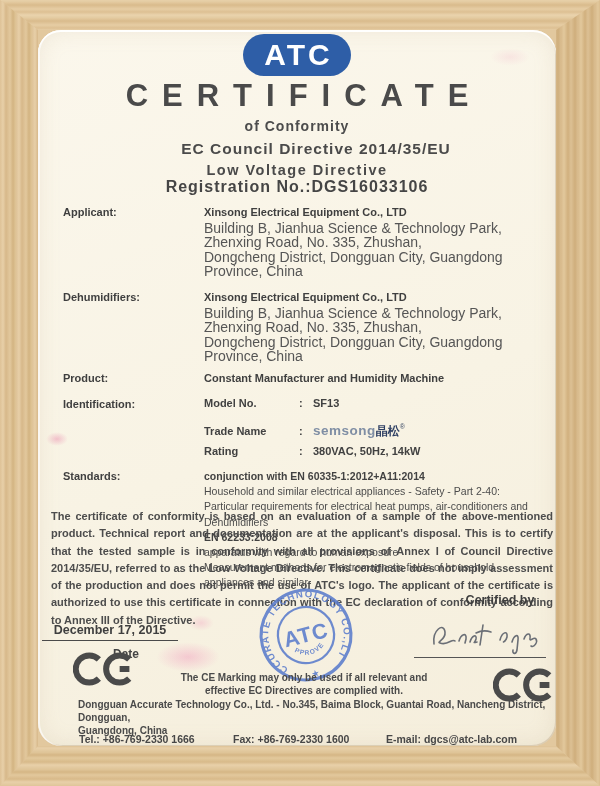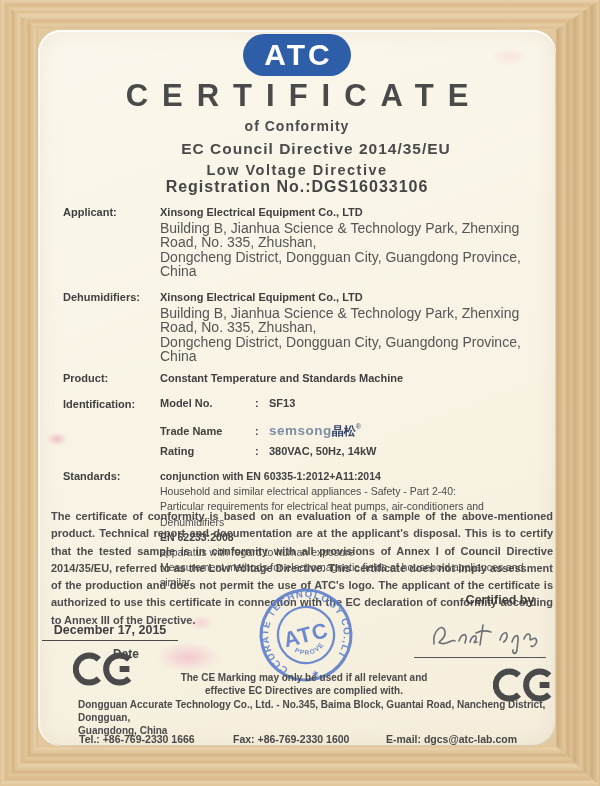--- a/index.html
+++ b/index.html
@@ -36,21 +36,21 @@
               letter-spacing:3px; text-align:center; padding-left:3px; }
   .cert-title { margin-top:3px; font-size:31px; font-weight:bold; color:#4a4a4a;
                 letter-spacing:14px; padding-left:14px; line-height:34px; }
   .cert-sub { margin-top:5px; font-size:14px; font-weight:bold; color:#4c4c4c; letter-spacing:1px; }
   .cert-dir1 { margin-top:6px; font-size:15.5px; font-weight:bold; color:#4a4a4a; letter-spacing:1px;padding-left:38px; }
   .cert-dir2 { margin-top:4px; font-size:14.5px; font-weight:bold; color:#4a4a4a; letter-spacing:1.5px; }
   .cert-reg { margin-top:0; font-size:16px; font-weight:bold; color:#454545; letter-spacing:1px; }
 
   
   .details { position:absolute; top:175px; left:25px; right:10px; }
-  .drow { display:grid; grid-template-columns:97px 1fr; }
+  .drow { display:grid; grid-template-columns:97px 1fr;gap:44px; }
   .dlabel { font-size:11px; font-weight:bold; color:#3f3f3f; line-height:15px; }
   .dname  { font-size:11px; font-weight:bold; color:#3f3f3f; line-height:15px; }
   .daddr  { font-size:14px; color:#555; line-height:14px; margin-top:1px; }
   .mb12 { margin-bottom:12px; } .mb8 { margin-bottom:8px; } .mb11 { margin-bottom:11px; }
   .idrows { }
   .idrow { display:grid; grid-template-columns:95px 14px 1fr; height:24px; align-items:baseline; }
   .idname { font-size:11px; font-weight:bold; color:#414141; }
   .idcolon { font-size:11px; font-weight:bold; color:#414141; }
   .idval { font-size:11px; font-weight:bold; color:#414141; }
   .semsong { font-size:13.5px; font-weight:bold; color:#7f8ea4; letter-spacing:.5px; }
@@ -128,21 +128,21 @@
       <div class="dlabel">Dehumidifiers:</div>
       <div>
         <div class="dname">Xinsong Electrical Equipment Co., LTD</div>
         <div class="daddr">Building B, Jianhua Science &amp; Technology Park, Zhenxing Road, No. 335, Zhushan,</div>
         <div class="daddr">Dongcheng District, Dongguan City, Guangdong Province, China</div>
       </div>
     </div>
 
     <div class="drow mb11">
       <div class="dlabel">Product:</div>
-      <div class="dname">Constant Temperature and Standards Machine</div>
+      <div class="dname">Constant Manufacturer and Humidity Machine</div>
     </div>
 
     <div class="drow">
       <div class="dlabel">Identification:</div>
       <div class="idrows">
         <div class="idrow">
           <span class="idname">Model No.</span>
           <span class="idcolon">:</span>
           <span class="idval">SF13</span>
         </div>

